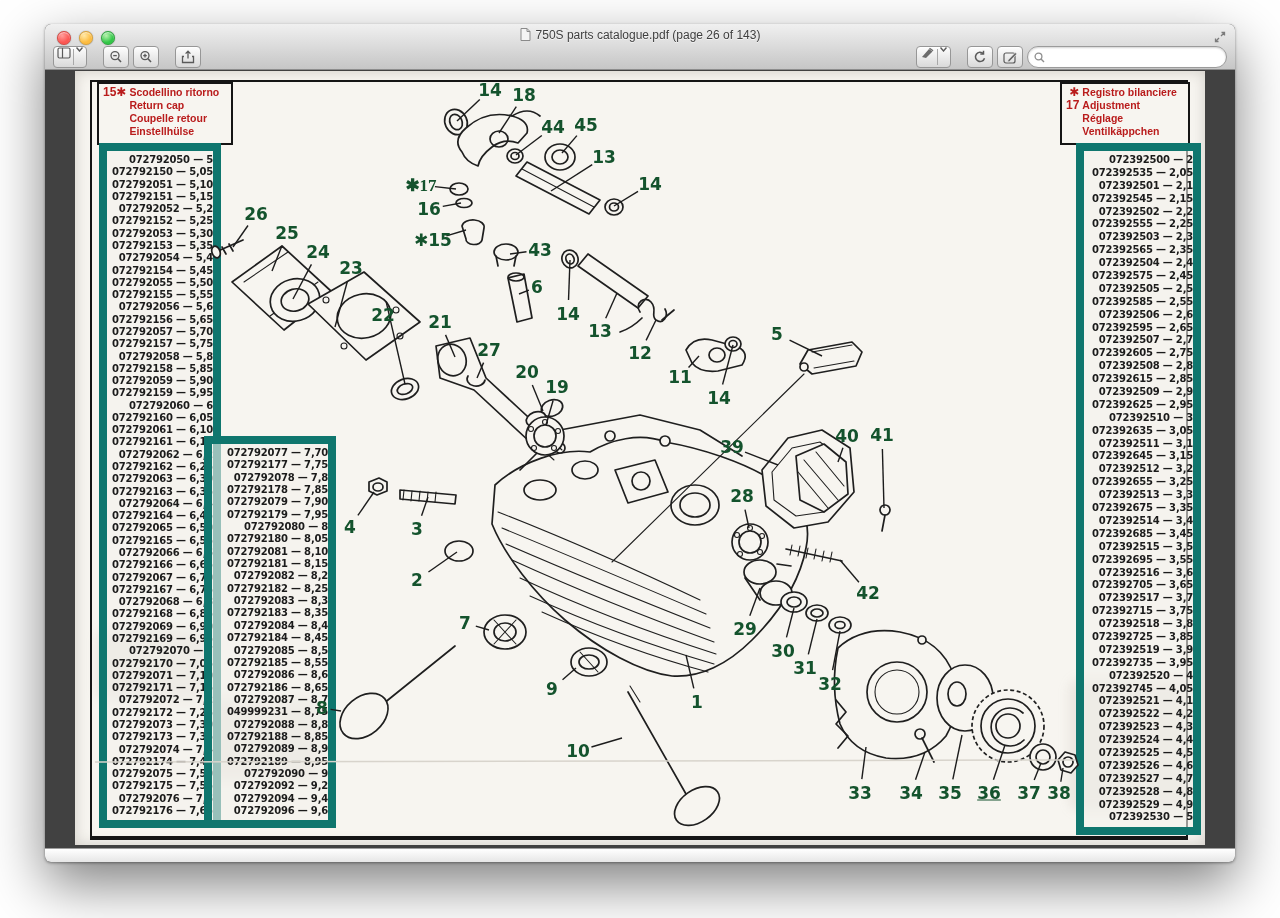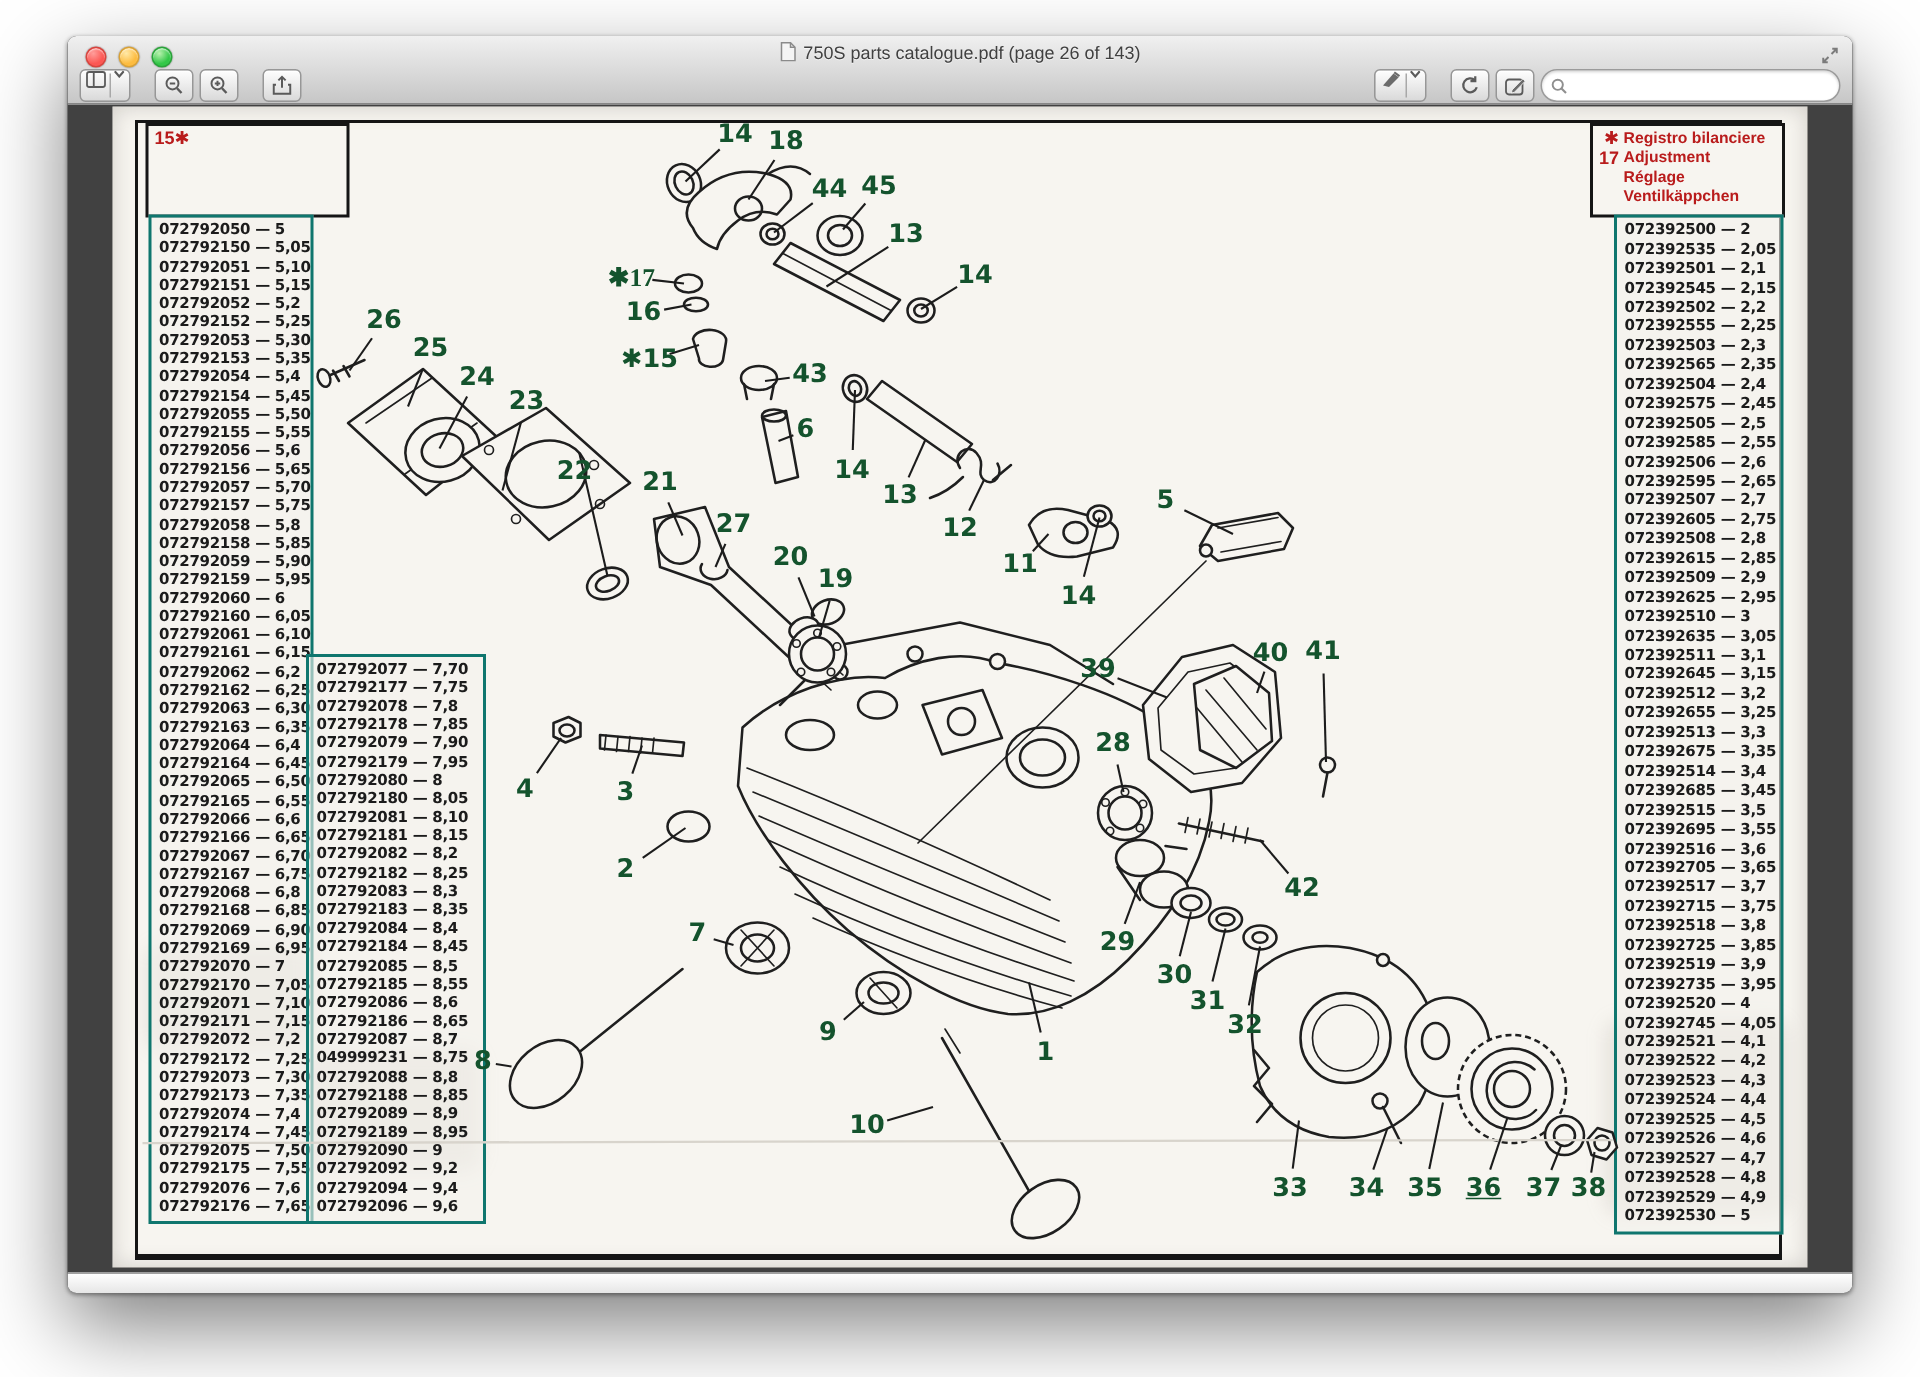--- a/index.html
+++ b/index.html
@@ -38,22 +38,22 @@
   .pdf-page{left:75px;top:71px;width:1130px;height:774px;background:#f7f5f0;
             box-shadow:inset 0 0 14px rgba(90,85,75,.25);}
   .smudge{background:rgba(160,152,140,.18);filter:blur(6px);border-radius:10px;}
   .frame{left:90px;top:80px;width:1094px;height:754px;border:2px solid #151515;border-bottom-width:4px;}
 
   .labelbox{border:2px solid #151515;background:#f7f5f0;display:flex;padding:2px 3px 2px 4px;gap:3px;
             font-weight:bold;color:#b91c1c;}
   .labelbox .numcol{font-size:12px;line-height:13px;white-space:nowrap;}
   .labelbox .lines{font-size:10.5px;line-height:13px;white-space:nowrap;}
 
-  .listbox{border:2px solid #0f766e;display:flex;flex-direction:column;justify-content:space-between;
-           padding:4px 0 4px 5px;background:rgba(244,242,236,.6);}
+  .listbox{border:8px solid #0f766e;display:flex;flex-direction:column;justify-content:space-between;
+           padding:4px 0 4px 5px;background:rgba(244,242,236,.6);text-align:right;}
   .prow{font:bold 10px/1 "DejaVu Sans",sans-serif;color:#1b1b1b;white-space:nowrap;letter-spacing:-0.2px;}
 
   
   #diagram-art,#leader-svg{left:0;top:0;pointer-events:none;}
   #leader-svg line{stroke:#1c1c1c;stroke-width:1.4;}
   .callout{position:absolute;transform:translate(-50%,-50%);font:bold 17px/1 "DejaVu Sans",sans-serif;
            color:#14532d;white-space:nowrap;}
   .art{stroke:#1f1f1f;fill:none;stroke-width:1.7;stroke-linecap:round;stroke-linejoin:round;}
   .artw{stroke:#1f1f1f;fill:#f7f5f0;stroke-width:1.7;stroke-linejoin:round;}
   .thin{stroke-width:1.1;}
@@ -154,20 +154,26 @@
 
 <div class="abs pdf-page"></div>
 <div class="abs smudge" style="left:1070px;top:680px;width:122px;height:130px;"></div>
 <div class="abs smudge" style="left:98px;top:630px;width:110px;height:70px;"></div>
 <div class="abs smudge" style="left:205px;top:700px;width:115px;height:80px;"></div>
 <div class="abs frame"></div>
 
 <div class="abs labelbox" style="left:97px;top:82px;width:125px;height:55px;">
   <div class="numcol">
     <span>15</span><span>✱</span>
+  </div>
+  <div class="lines">
+    <div>Scodellino ritorno</div>
+    <div>Return cap</div>
+    <div>Coupelle retour</div>
+    <div>Einstellhülse</div>
   </div>
 </div>
 
 <div class="abs labelbox" style="left:1060px;top:82px;width:119px;height:55px;">
   <div class="numcol" style="text-align:right;">
     <div>✱</div>
     <div>17</div>
   </div>
   <div class="lines">
     <div>Registro bilanciere</div>

